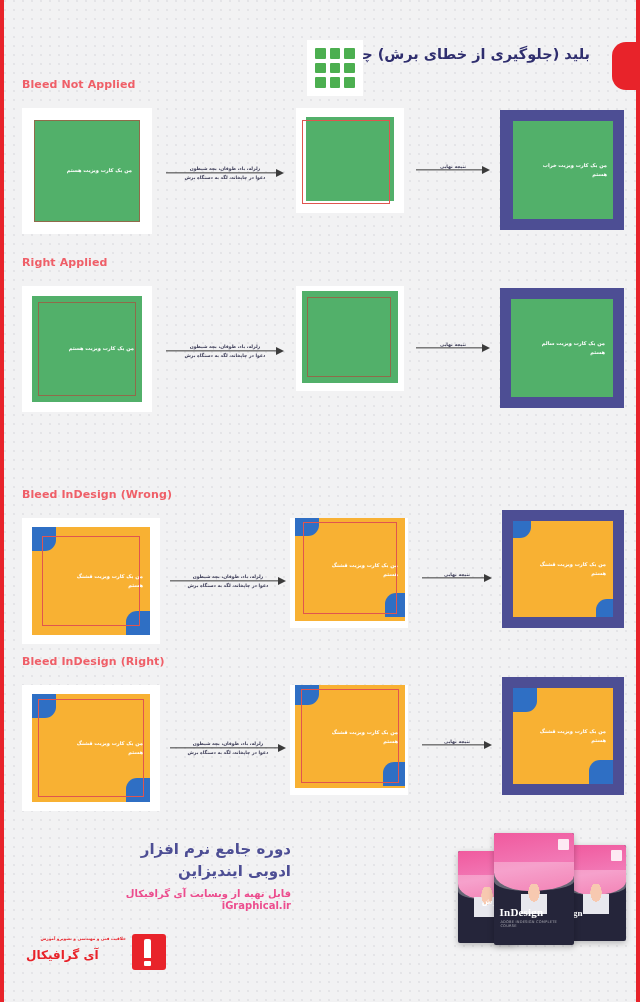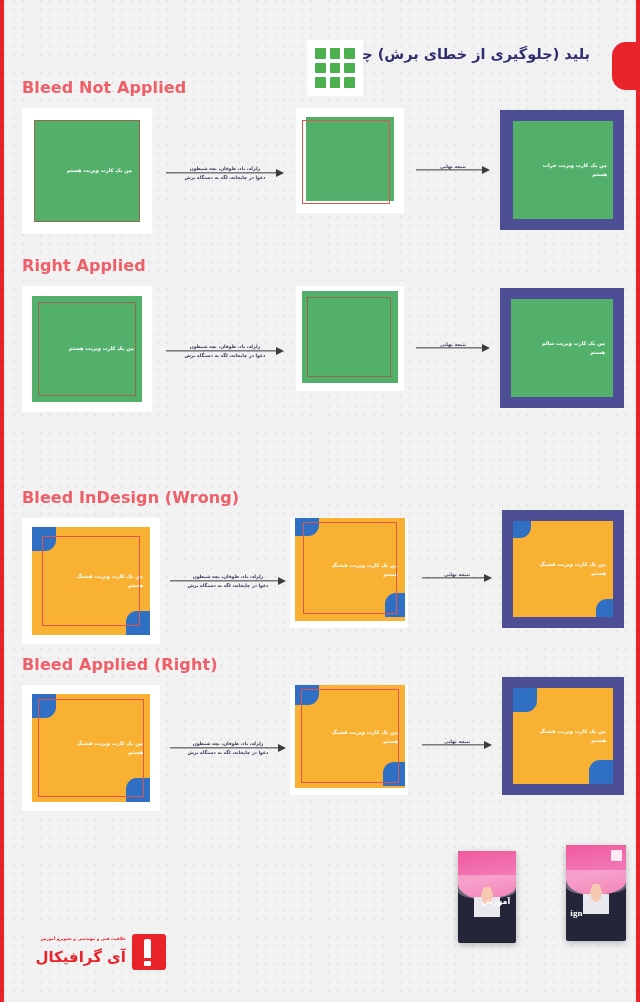--- a/index.html
+++ b/index.html
@@ -57,21 +57,21 @@
     gap: 4px;
     padding: 8px;
   }
   .grid-icon i { background: #4caf50; display: block; border-radius: 1px; }
 
   
   .section { position: absolute; left: 0; right: 0; }
   .sec-title {
     position: absolute;
     left: 18px; top: 0;
-    font-size: 16px;
+    font-size: 11px;
     font-weight: bold;
     color: #ef5f68;
     letter-spacing: .1px;
     white-space: nowrap;
   }
 
   
   .frame {
     position: absolute;
     background: #ffffff;
@@ -257,23 +257,23 @@
     position: absolute;
     left: 12px; top: 27px;
     width: 7px; height: 5px;
     background: #ffffff;
     border-radius: 1px;
   }
   .brand-name {
     position: absolute;
     left: 0; top: 16px;
     width: 100px;
-    text-align: right;
-    direction: rtl;
-    font-size: 15px;
+    text-align: left;
+    direction: rtl;
+    font-size: 12px;
     font-weight: bold;
     color: #e8232a;
     white-space: nowrap;
   }
   .brand-tag {
     position: absolute;
     left: 0; top: 4px;
     width: 100px;
     text-align: right;
     direction: rtl;
@@ -422,21 +422,21 @@
           <div class="corner tl" style="left:-6px; top:-7px;"></div>
           <div class="corner br" style="right:-7px; bottom:-6px;"></div>
           <div class="card-text wide">من یک کارت ویزیت قشنگ
 هستم</div>
         </div>
       </div>
     </div>
   </div>
 
   <div class="section" style="top:655px;">
-    <div class="sec-title">Bleed Applied (Right)</div>
+    <div class="sec-title">Bleed InDesign (Right)</div>
 
     <div class="frame" style="left:18px; top:30px; width:138px; height:126px;">
       <div class="card orange" style="left:10px; top:9px; width:118px; height:108px;">
         <div class="corner tl" style="left:0; top:0;"></div>
         <div class="corner br" style="right:0; bottom:0;"></div>
         <div class="card-text wide">من یک کارت ویزیت قشنگ
 هستم</div>
       </div>
       <div class="trimline" style="left:16px; top:14px; width:106px; height:98px;"></div>
     </div>
@@ -471,35 +471,49 @@
           <div class="corner br" style="right:0; bottom:0;"></div>
           <div class="card-text wide">من یک کارت ویزیت قشنگ
 هستم</div>
         </div>
       </div>
     </div>
   </div>
 
   <div class="footer">
 
+    <div class="footer-text">
+      <div class="f-l1">دوره جامع نرم افزار</div>
+      <div class="f-l2">ادوبی ایندیزاین</div>
+      <div class="f-l3">قابل تهیه از وبسایت آی گرافیکال</div>
+      <div class="f-l4">iGraphical.ir</div>
+    </div>
 
     <div class="boxes">
       <div class="box" style="left:122px; top:18px; width:60px; height:96px;">
         <div class="wave"></div>
           <div class="wave2"></div>
         <div class="badge"></div>
         <div class="person"></div>
         <div class="ttl" style="font-size:9px;">ign</div>
       </div>
       <div class="box" style="left:14px; top:24px; width:58px; height:92px;">
         <div class="wave"></div>
           <div class="wave2"></div>
         <div class="person"></div>
         <div class="fa">آموزش</div>
       </div>
+      <div class="box" style="left:50px; top:6px; width:80px; height:112px;">
+        <div class="wave"></div>
+          <div class="wave2"></div>
+        <div class="badge"></div>
+        <div class="person"></div>
+        <div class="ttl">InDesign</div>
+        <div class="sub">ADOBE INDESIGN COMPLETE COURSE</div>
+      </div>
     </div>
 
     <div class="brand">
       <div class="brand-mark"></div>
       <div class="brand-tag">خلاقیت فنی و مهندسی و تصویرو آموزش</div>
       <div class="brand-name">آی گرافیکال</div>
     </div>
   </div>
 
 </div>

